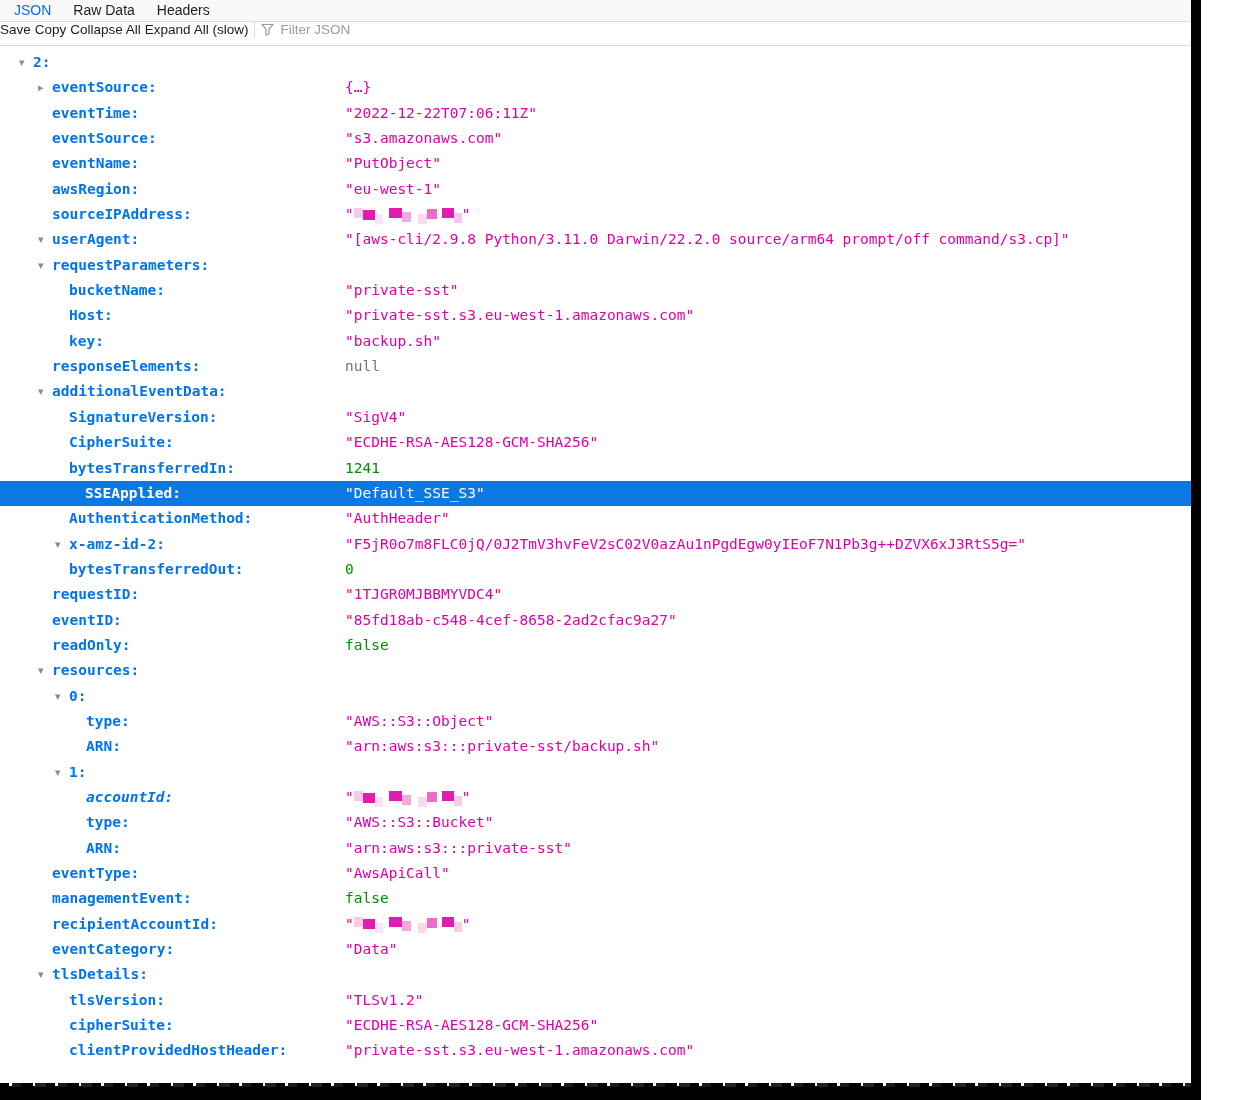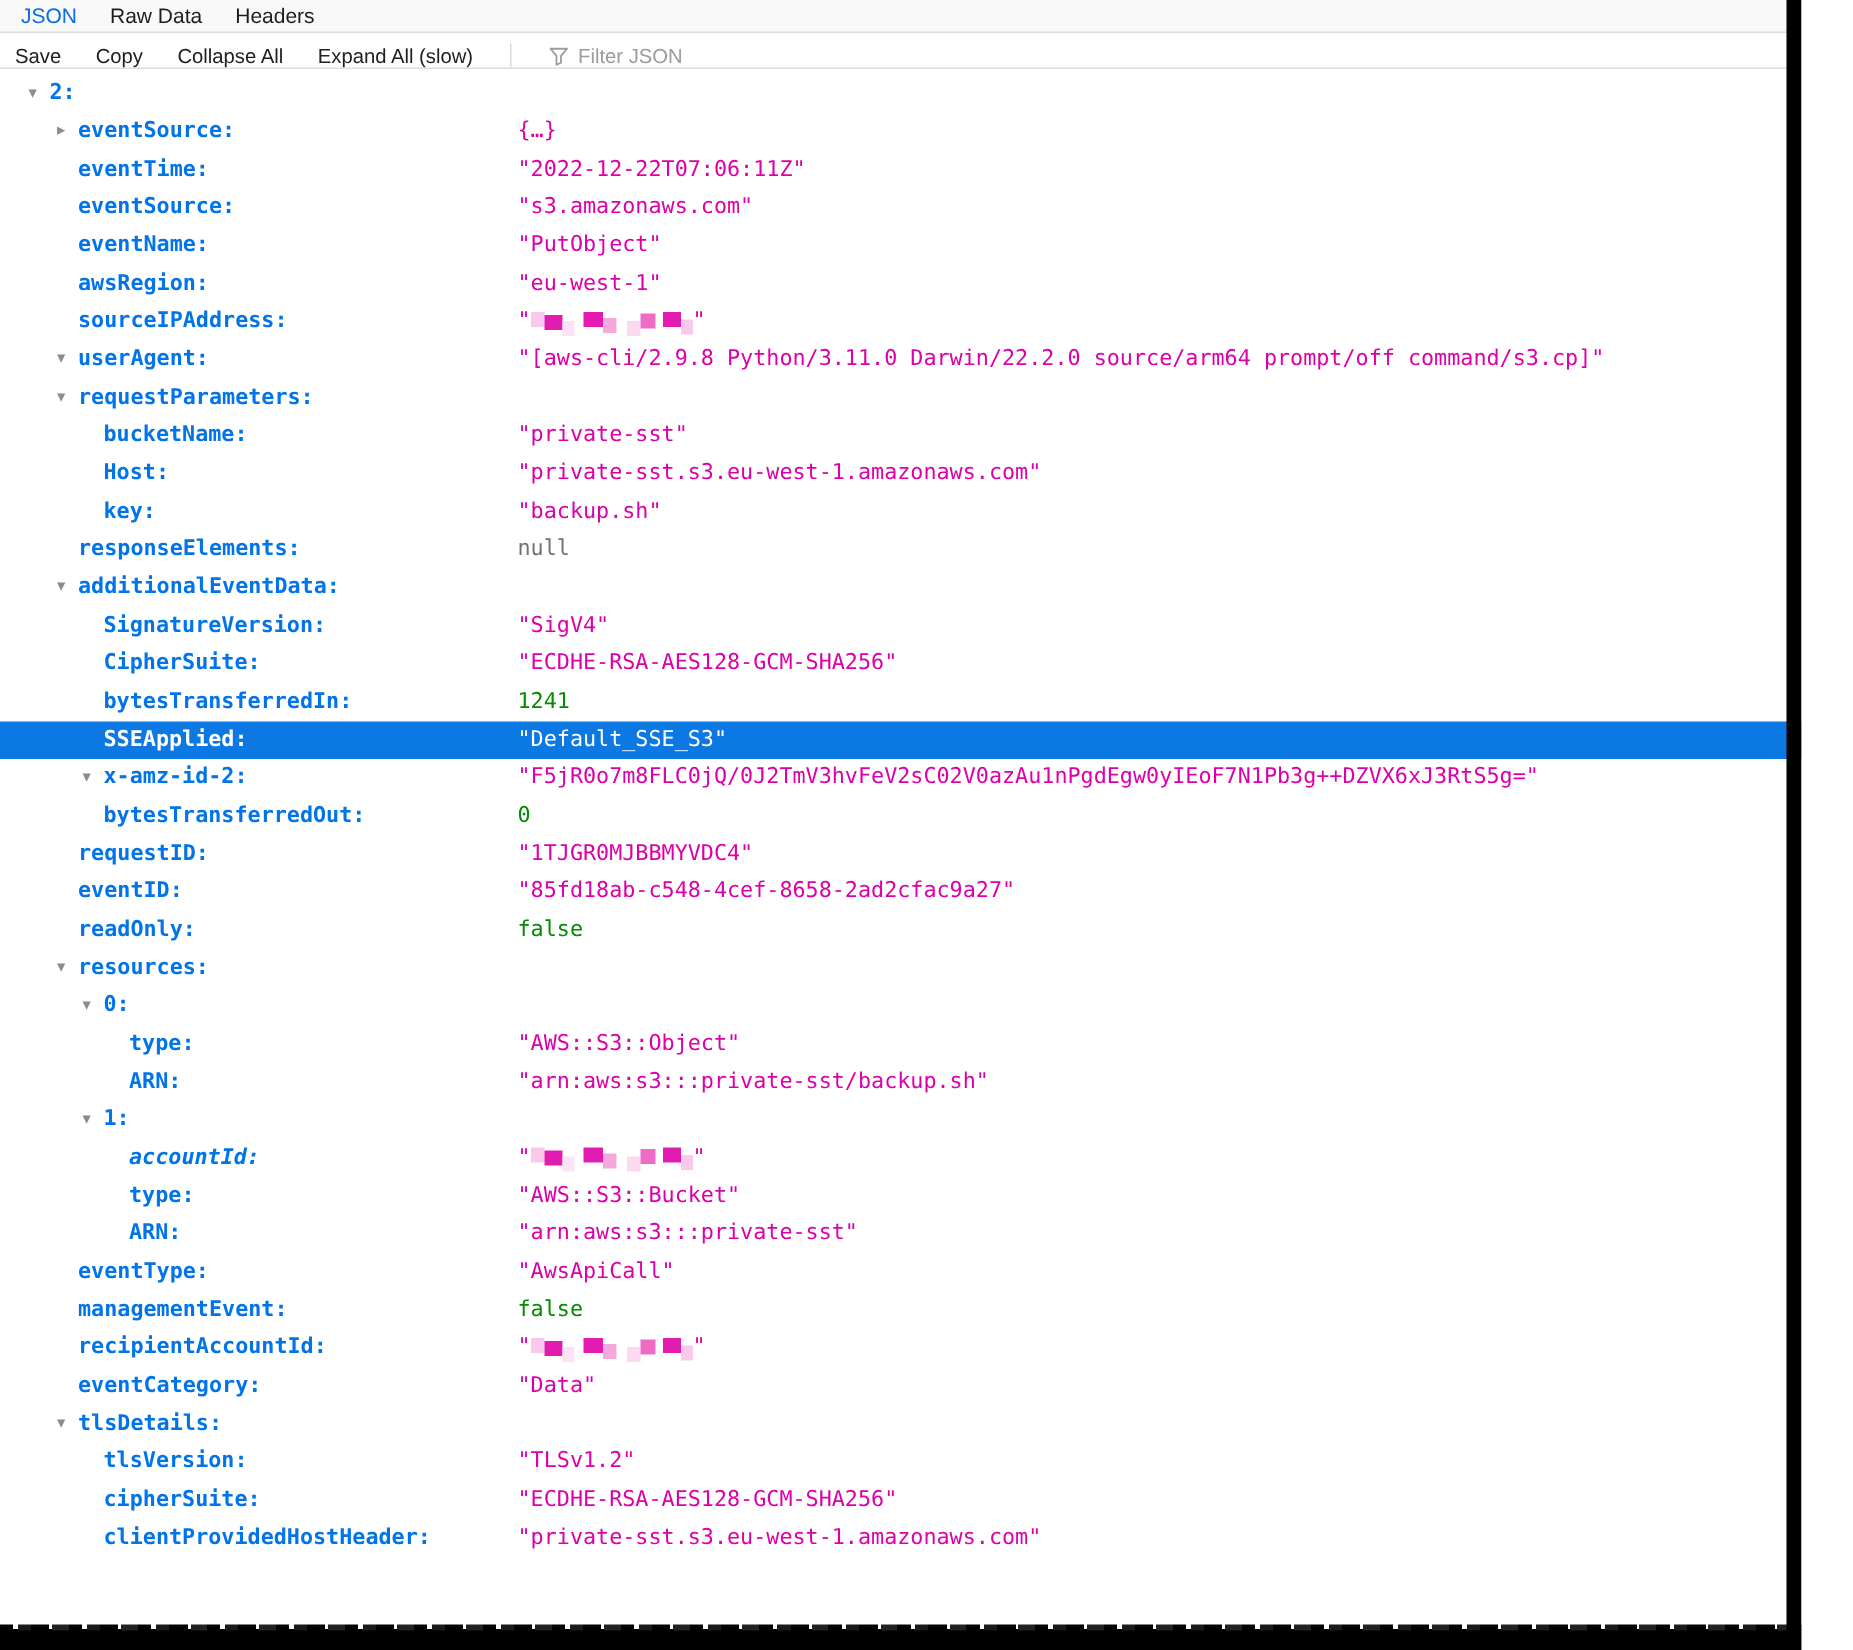--- a/index.html
+++ b/index.html
@@ -15,21 +15,21 @@
     background:#f9f9fa; border-bottom:1px solid #ddd;
     display:flex; align-items:center; gap:22px; padding-left:14px;
     font-size:14px; color:#1d1d1f;
   }
   .tab { cursor:default; line-height:21px; }
   .tab.active { color:#0a6ce8; }
   
   .toolbar {
     position:absolute; top:22px; left:0; right:0; height:24px;
     background:#fff; border-bottom:1px solid #ddd;
-    display:flex; align-items:flex-end; gap:23px; padding-left:10px;
+    display:flex; align-items:flex-start; gap:4px; padding-left:0;
     font-size:13.5px; color:#202023;
   }
   .tbtn { cursor:default; white-space:nowrap; }
   .tsep { width:1px; height:16px; background:#d9d9d9; margin:0 2px; }
   .filter { display:flex; align-items:center; gap:6px; color:#9b9ba0; }
   
   .tree {
     position:absolute; top:47px; left:0; right:0; bottom:0;
     background:#fff;
     font-family:"DejaVu Sans Mono","Liberation Mono",monospace;
@@ -174,22 +174,26 @@
       </div>
       <div class="row">
         <span class="key" style="left: 69px;">CipherSuite:</span>
         <span class="val v-string">"ECDHE-RSA-AES128-GCM-SHA256"</span>
       </div>
       <div class="row">
         <span class="key" style="left: 69px;">bytesTransferredIn:</span>
         <span class="val v-number">1241</span>
       </div>
       <div class="row selected">
-        <span class="key" style="left: 69px;">SSEApplied:</span>
+        <span class="key" style="left: 85px;">SSEApplied:</span>
         <span class="val v-string">"Default_SSE_S3"</span>
+      </div>
+      <div class="row">
+        <span class="key" style="left: 69px;">AuthenticationMethod:</span>
+        <span class="val v-string">"AuthHeader"</span>
       </div>
       <div class="row">
         <span class="twisty" style="left: 55px;">▾</span>
         <span class="key" style="left: 69px;">x-amz-id-2:</span>
         <span class="val v-string">"F5jR0o7m8FLC0jQ/0J2TmV3hvFeV2sC02V0azAu1nPgdEgw0yIEoF7N1Pb3g++DZVX6xJ3RtS5g="</span>
       </div>
       <div class="row">
         <span class="key" style="left: 69px;">bytesTransferredOut:</span>
         <span class="val v-number">0</span>
       </div>

